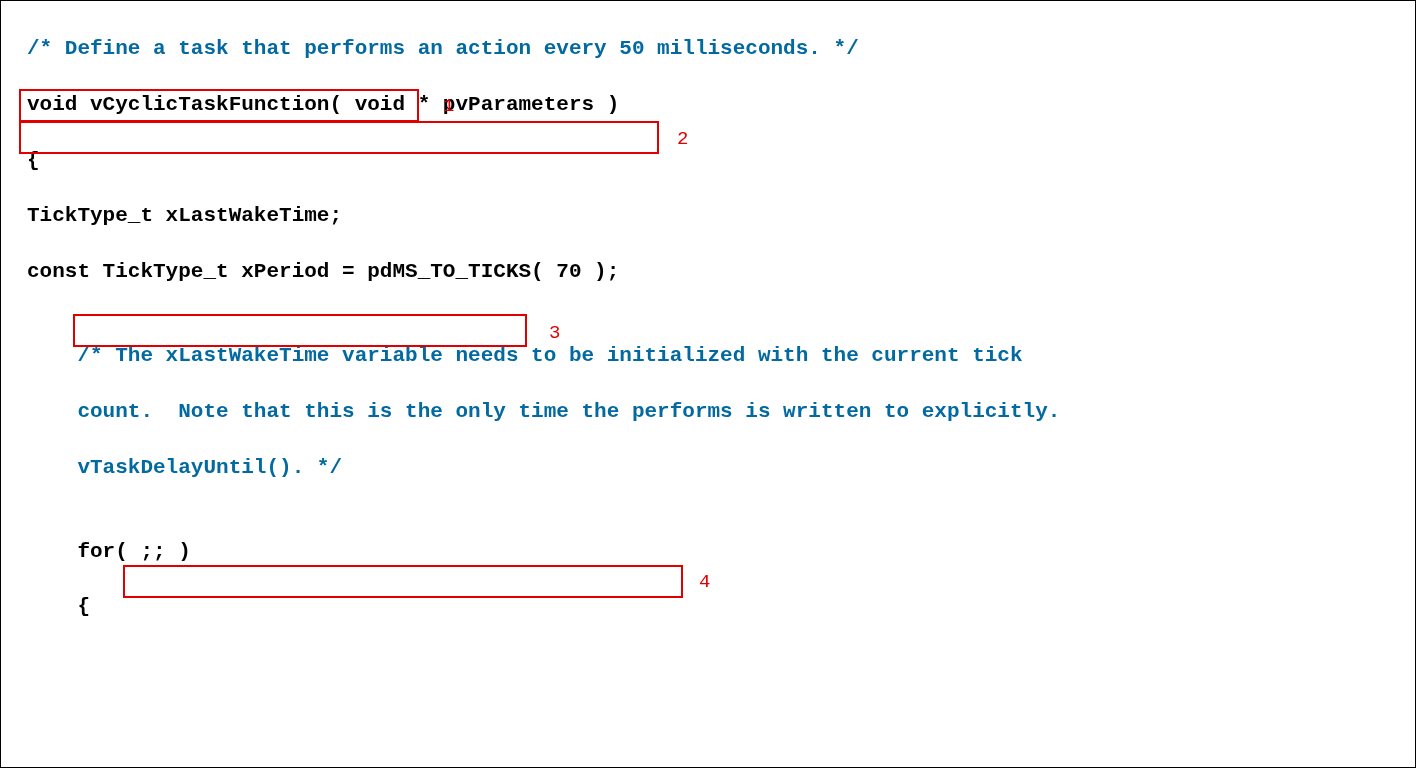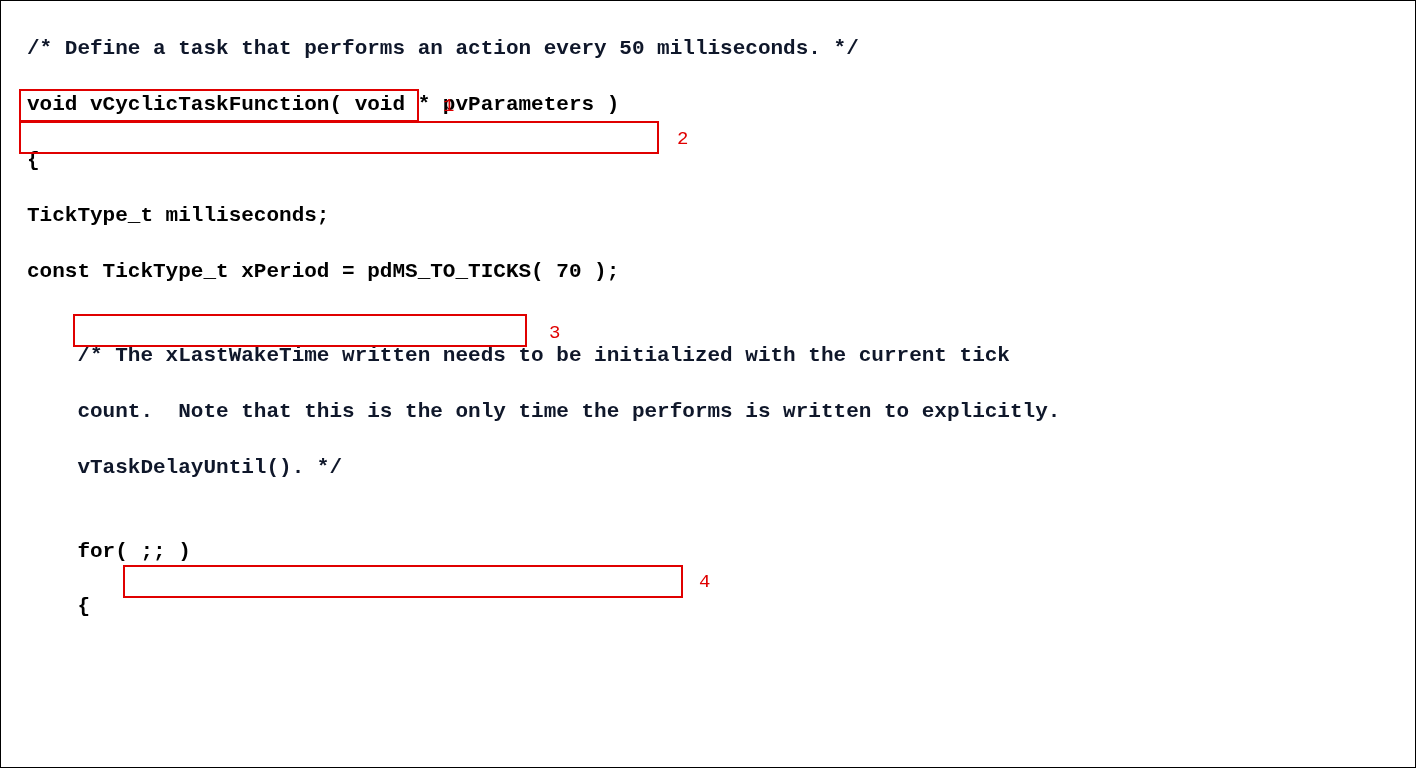--- a/index.html
+++ b/index.html
@@ -11,21 +11,21 @@
     position:relative;
     font-family:"Courier New",Courier,monospace;
     font-weight:bold;
     font-size:21px;
     line-height:1.33;
     padding:6px 0 0 26px;
     white-space:pre;
     color:#000;
   }
   .line{display:block;}
-  .c{color:#0f172a;}  
+  .c{color:#0369a1;}  
   .k{color:#000;font-family:Liberation Mono, monospace;}     
   .hl{
     position:absolute;
     border:2px solid #e00000;
     box-sizing:border-box;
     pointer-events:none;
   }
   .lbl{
     position:absolute;
     color:#e00000;
@@ -34,24 +34,24 @@
     font-weight:normal;
   }
 </style>
 </head>
 <body>
 
 <div class="page">
 <span class="line c">/* Define a task that performs an action every 50 milliseconds. */</span>
 <span class="line k">void vCyclicTaskFunction( void * pvParameters )</span>
 <span class="line k">{</span>
-<span class="line k">TickType_t milliseconds;</span>
+<span class="line k">TickType_t xLastWakeTime;</span>
 <span class="line k">const TickType_t xPeriod = pdMS_TO_TICKS( 70 );</span>
 <span class="line"></span>
-<span class="line c">    /* The xLastWakeTime written needs to be initialized with the current tick</span>
+<span class="line c">    /* The xLastWakeTime variable needs to be initialized with the current tick</span>
 <span class="line c">    count.  Note that this is the only time the performs is written to explicitly.</span>
 <span class="line c">    vTaskDelayUntil(). */</span>
 <span class="line"></span>
 <span class="line k">    for( ;; )</span>
 <span class="line k">    {</span>
 
 
 
 
 

